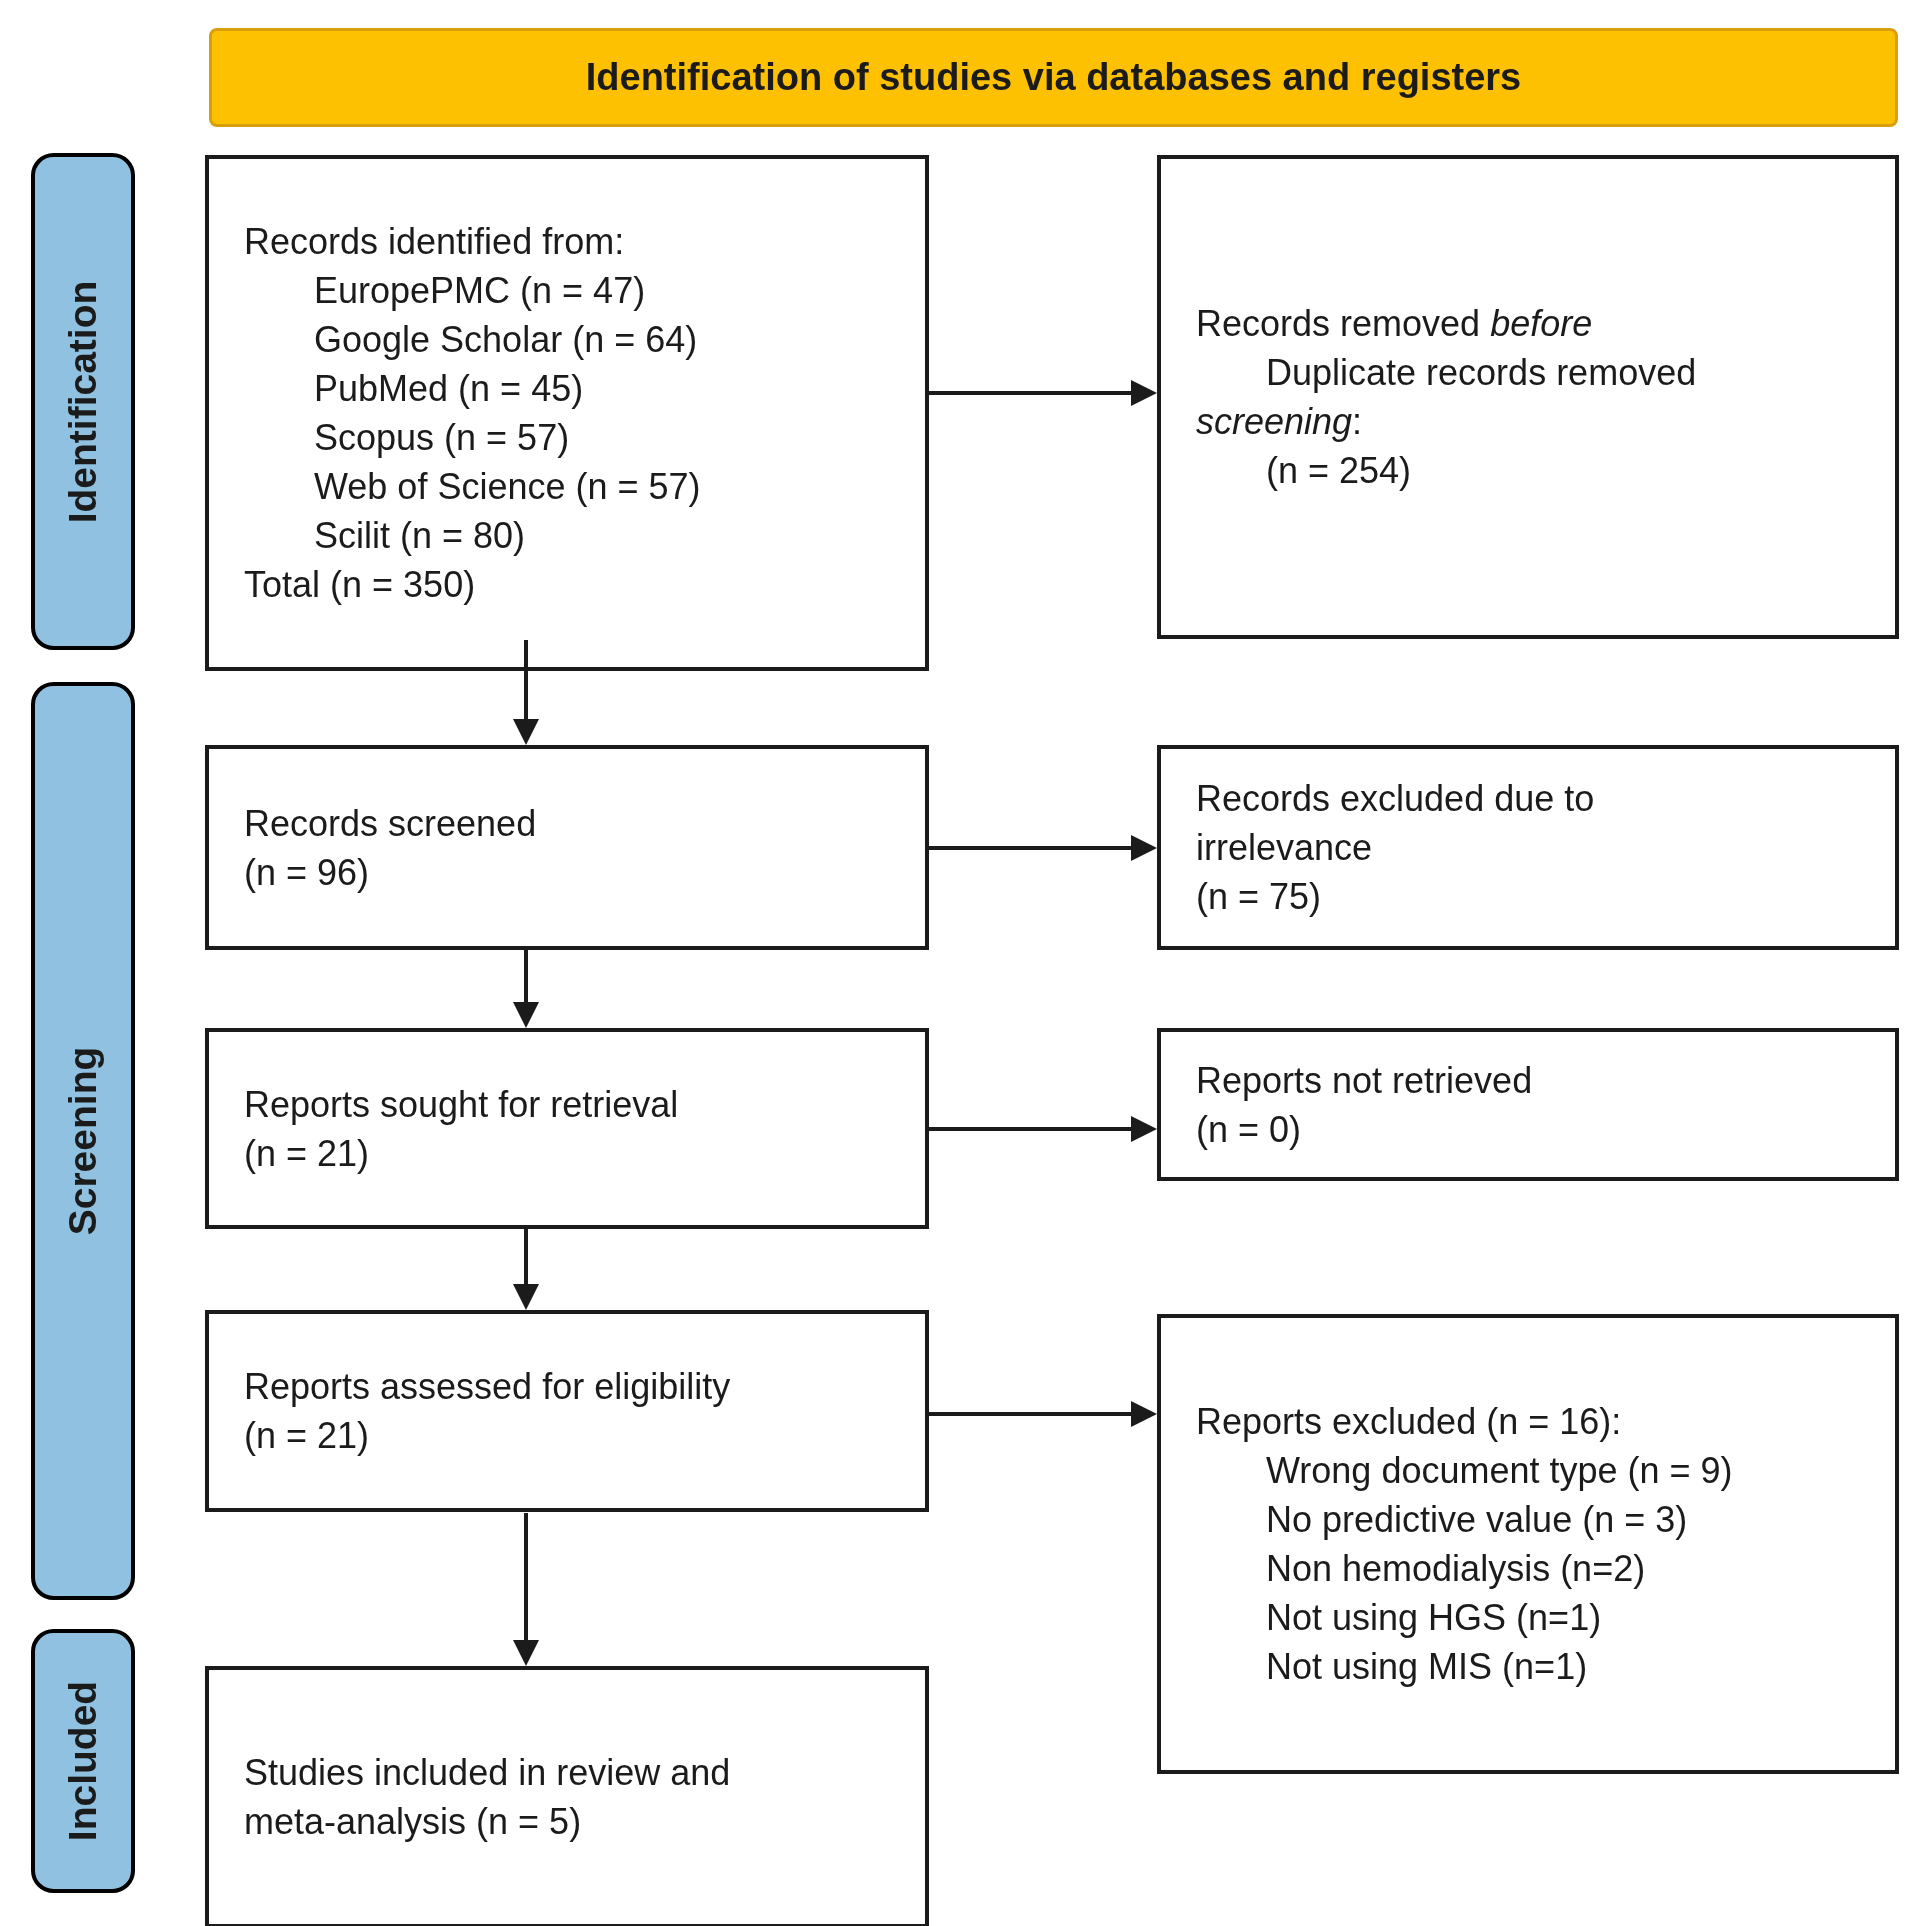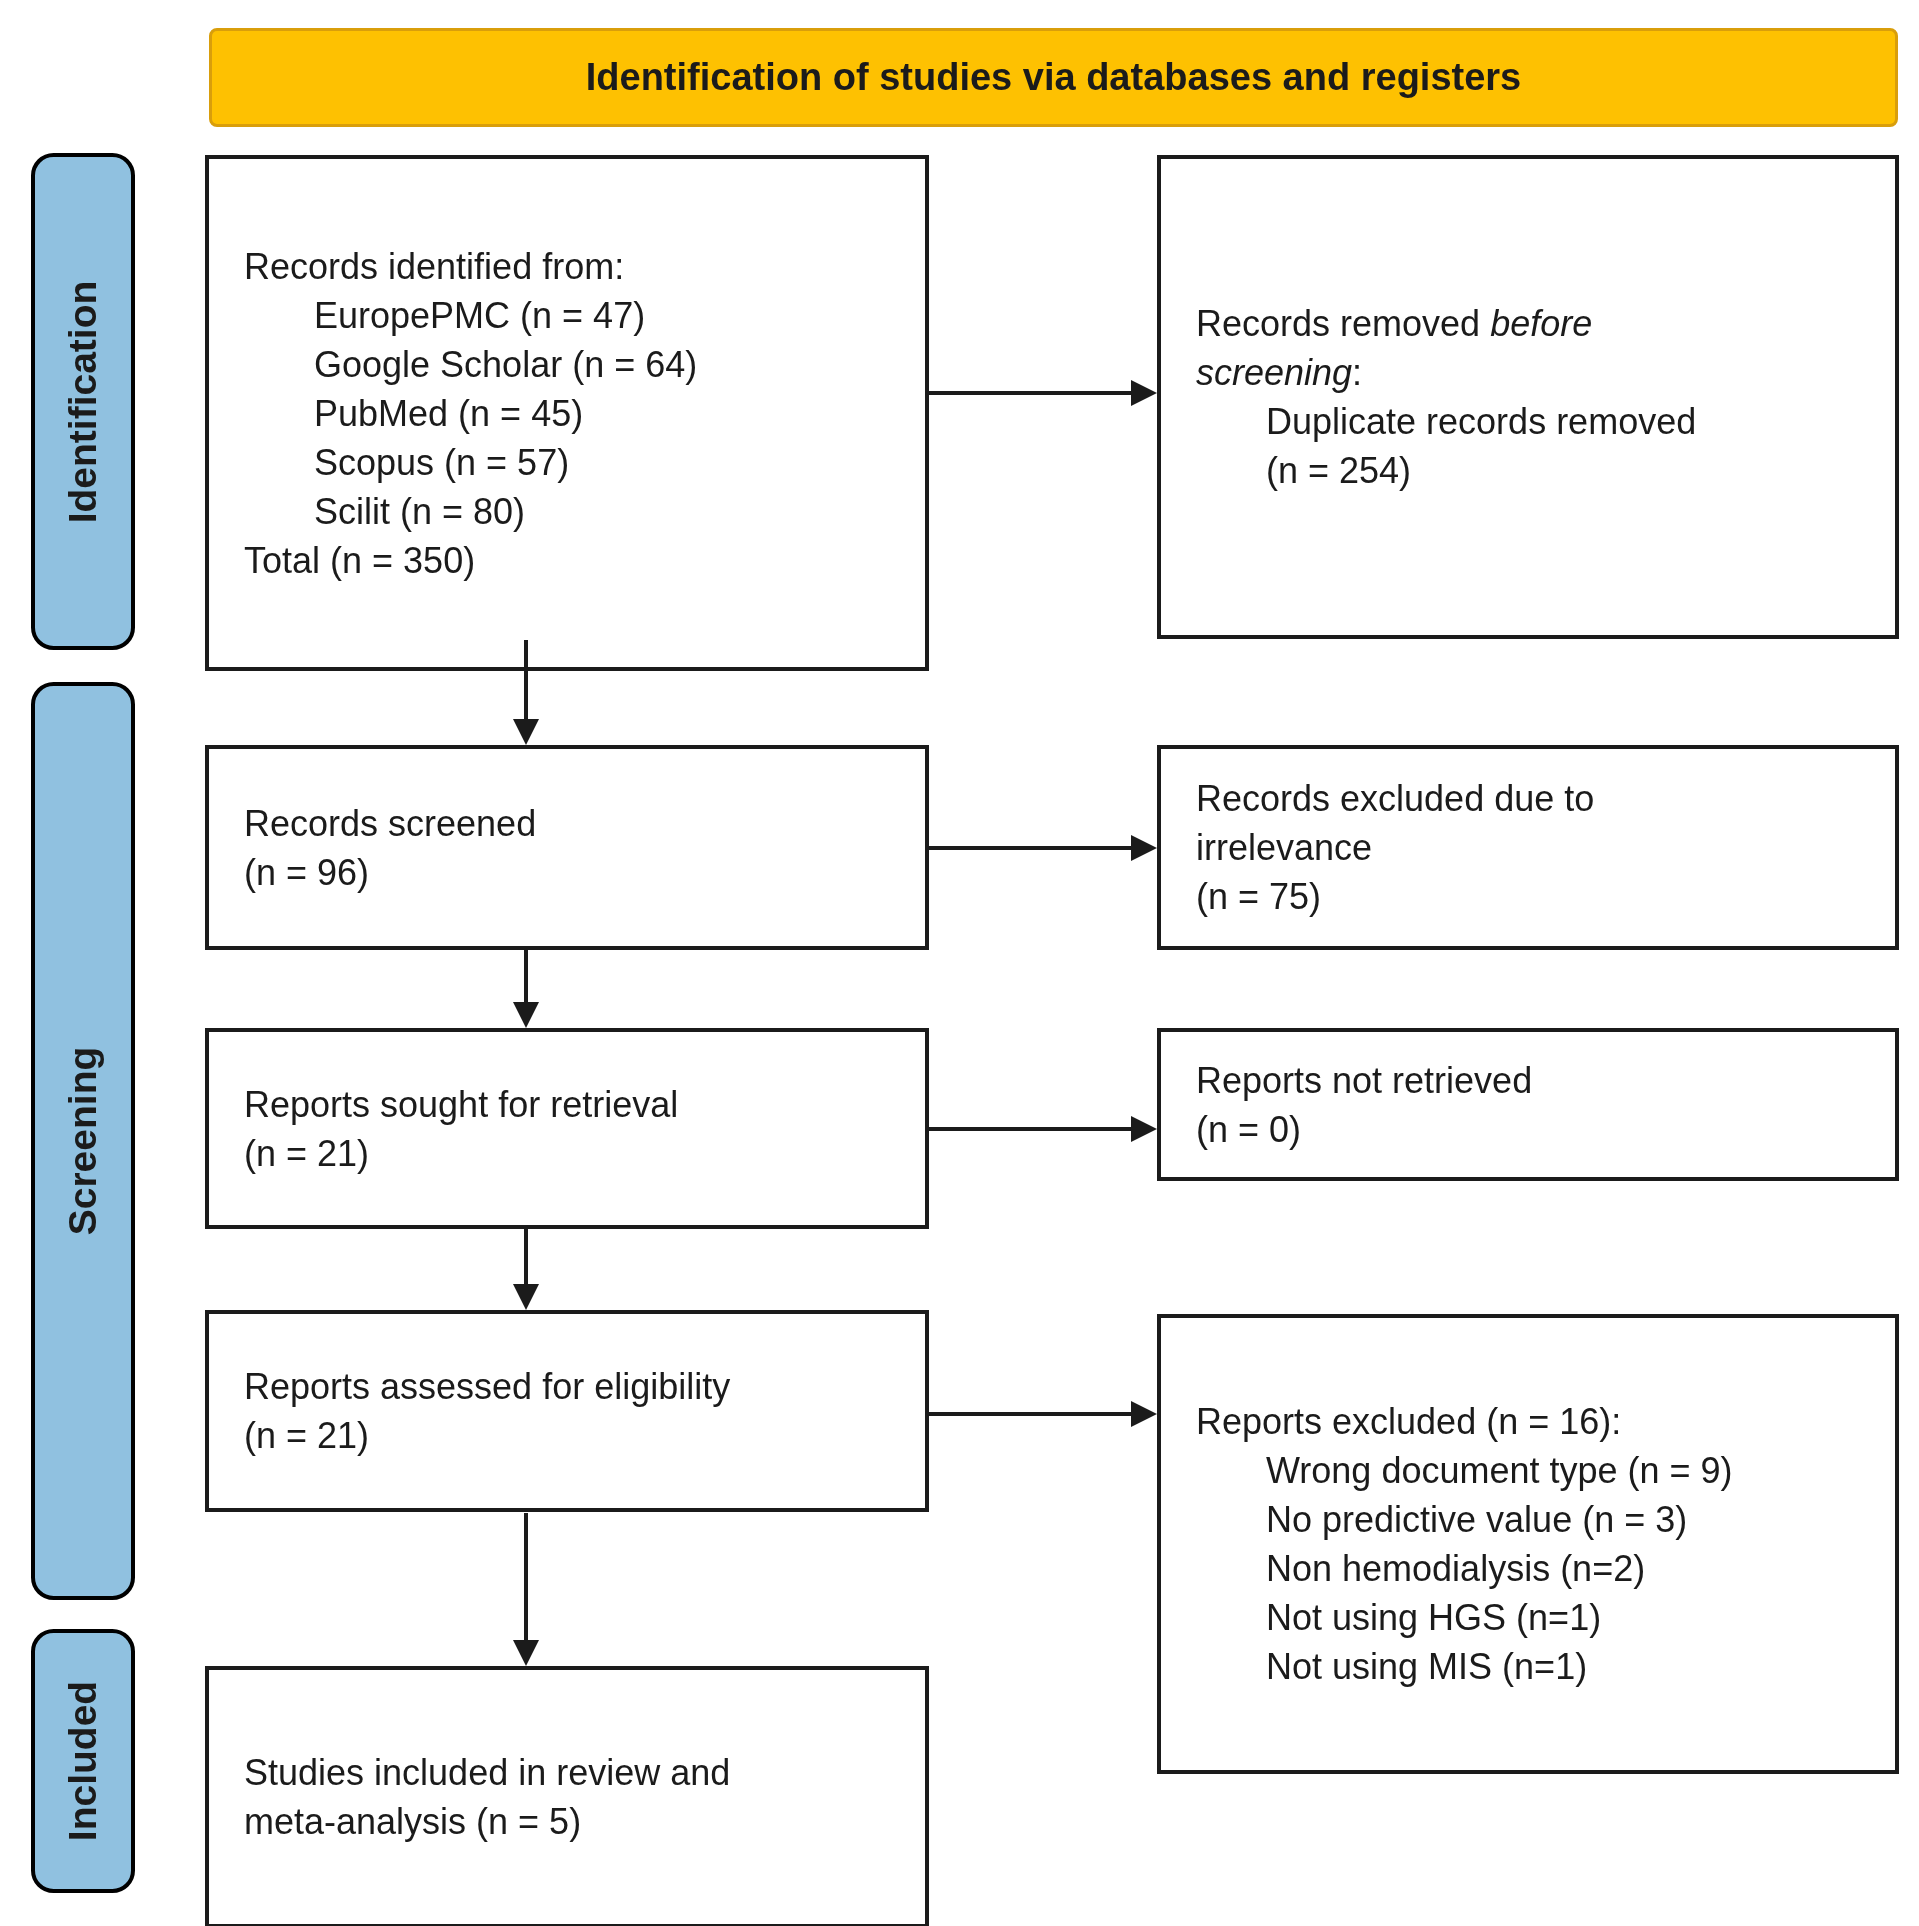--- a/index.html
+++ b/index.html
@@ -95,28 +95,29 @@
   <div class="stage" id="stage-included">
     <span class="rot">Included</span>
   </div>
 
   <div class="box col-left" id="box-records-identified">
     <div class="line">Records identified from:</div>
     <div class="line indent">EuropePMC (n = 47)</div>
     <div class="line indent">Google Scholar (n = 64)</div>
     <div class="line indent">PubMed (n = 45)</div>
     <div class="line indent">Scopus (n = 57)</div>
+    <div class="line indent">Web of Science (n = 57)</div>
     <div class="line indent">Scilit (n = 80)</div>
     <div class="line">Total (n = 350)</div>
   </div>
 
   <div class="box col-right" id="box-records-removed">
     <div class="line"><span>Records removed </span><span class="ital">before</span></div>
+    <div class="line indent">Duplicate records removed</div>
     <div class="line"><span class="ital">screening</span><span>:</span></div>
-    <div class="line indent">Duplicate records removed</div>
     <div class="line indent">(n = 254)</div>
   </div>
 
   <div class="box col-left" id="box-records-screened">
     <div class="line">Records screened</div>
     <div class="line">(n = 96)</div>
   </div>
 
   <div class="box col-right" id="box-records-excluded">
     <div class="line">Records excluded due to</div>

